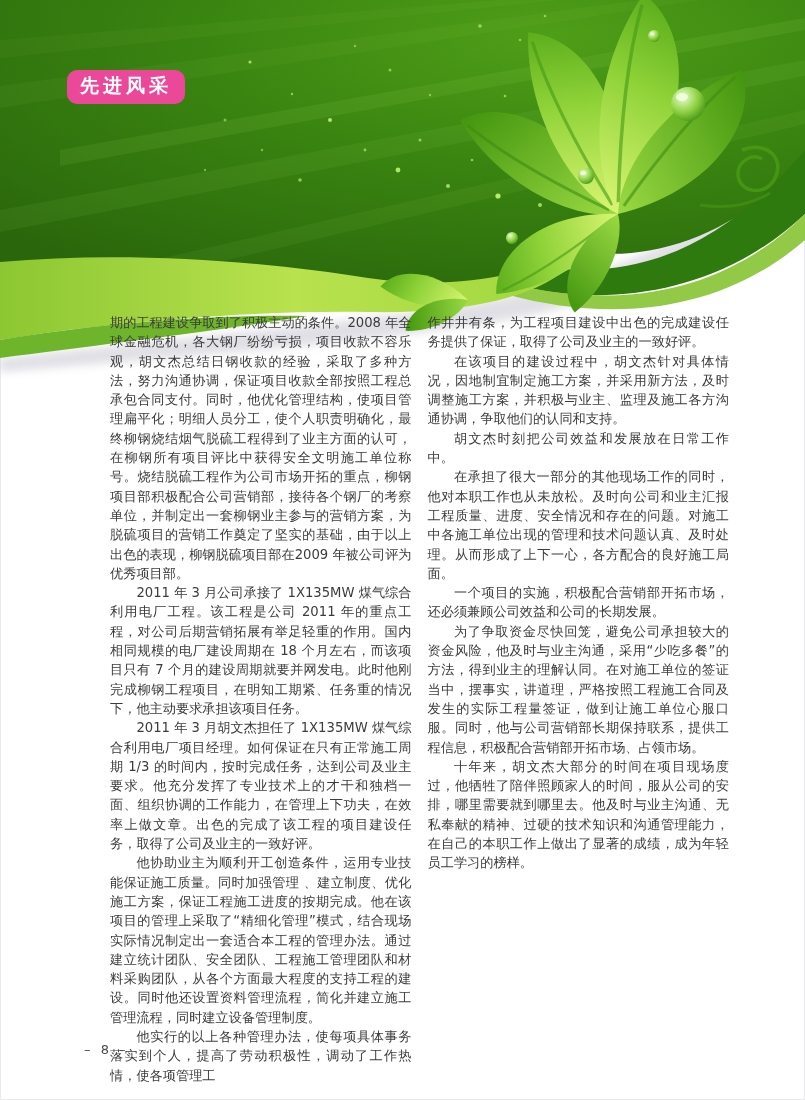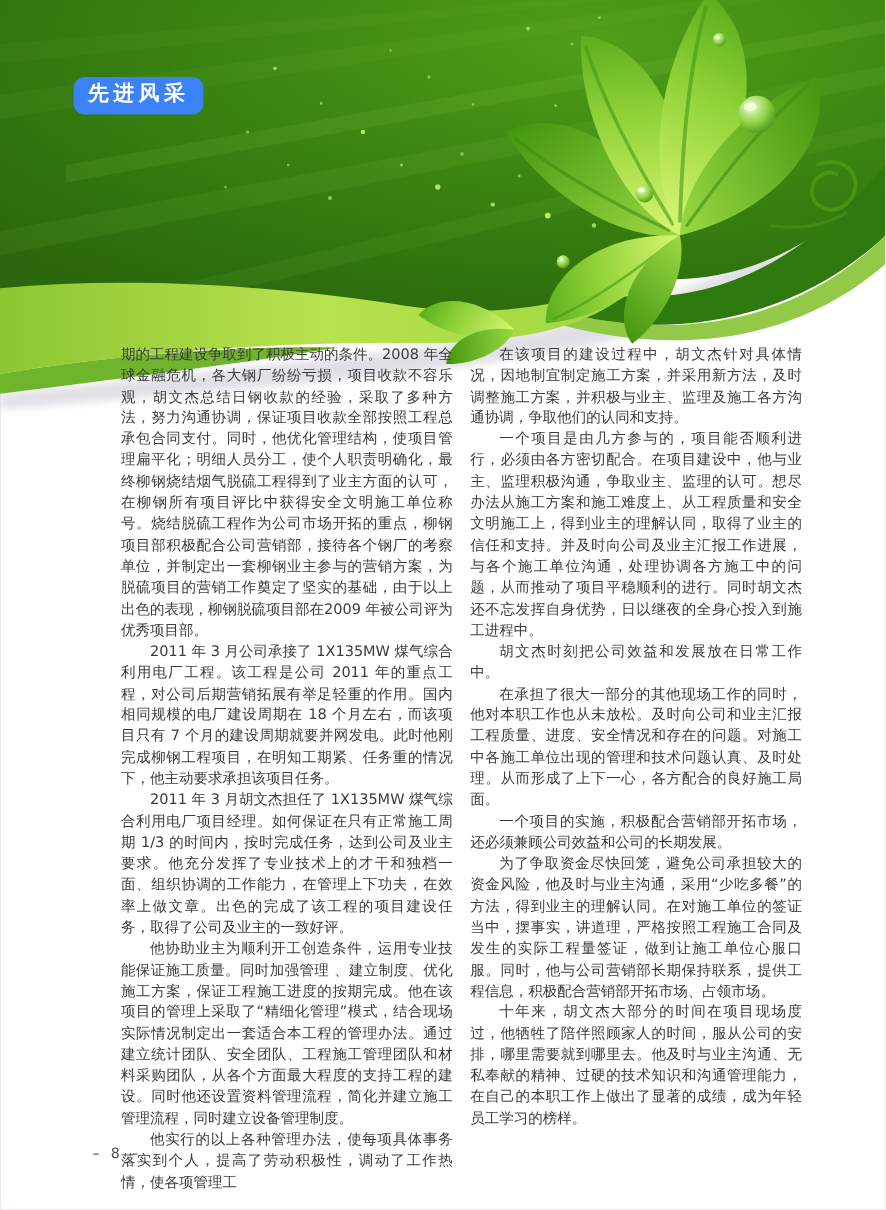--- a/index.html
+++ b/index.html
@@ -10,21 +10,21 @@
   }
   .page{
     position:absolute;inset:0;background:#ffffff;
     box-shadow:inset 0 0 0 1px #e9e9ee;
   }
   .header-art{
     position:absolute;left:0;top:0;width:805px;height:380px;
   }
   .section-badge{
     position:absolute;left:67px;top:70px;
-    background:#3b82f6;color:#ffffff;
+    background:#ec4899;color:#ffffff;
     border-radius:10px;padding:4px 13px 6px 13px;
     font-size:19px;font-weight:bold;letter-spacing:4px;
     line-height:1.25;
   }
   .columns{
     position:absolute;left:110px;top:313px;width:619px;
     display:flex;gap:16px;
   }
   .col{flex:1;}
   .col p{
@@ -187,22 +187,22 @@
 
   <div class="columns">
     <div class="col">
       <p class="continuation">期的工程建设争取到了积极主动的条件。2008 年全球金融危机，各大钢厂纷纷亏损，项目收款不容乐观，胡文杰总结日钢收款的经验，采取了多种方法，努力沟通协调，保证项目收款全部按照工程总承包合同支付。同时，他优化管理结构，使项目管理扁平化；明细人员分工，使个人职责明确化，最终柳钢烧结烟气脱硫工程得到了业主方面的认可，在柳钢所有项目评比中获得安全文明施工单位称号。烧结脱硫工程作为公司市场开拓的重点，柳钢项目部积极配合公司营销部，接待各个钢厂的考察单位，并制定出一套柳钢业主参与的营销方案，为脱硫项目的营销工作奠定了坚实的基础，由于以上出色的表现，柳钢脱硫项目部在2009 年被公司评为优秀项目部。</p>
       <p>2011 年 3 月公司承接了 1X135MW 煤气综合利用电厂工程。该工程是公司 2011 年的重点工程，对公司后期营销拓展有举足轻重的作用。国内相同规模的电厂建设周期在 18 个月左右，而该项目只有 7 个月的建设周期就要并网发电。此时他刚完成柳钢工程项目，在明知工期紧、任务重的情况下，他主动要求承担该项目任务。</p>
       <p>2011 年 3 月胡文杰担任了 1X135MW 煤气综合利用电厂项目经理。如何保证在只有正常施工周期 1/3 的时间内，按时完成任务，达到公司及业主要求。他充分发挥了专业技术上的才干和独档一面、组织协调的工作能力，在管理上下功夫，在效率上做文章。出色的完成了该工程的项目建设任务，取得了公司及业主的一致好评。</p>
       <p>他协助业主为顺利开工创造条件，运用专业技能保证施工质量。同时加强管理 、建立制度、优化施工方案，保证工程施工进度的按期完成。他在该项目的管理上采取了“精细化管理”模式，结合现场实际情况制定出一套适合本工程的管理办法。通过建立统计团队、安全团队、工程施工管理团队和材料采购团队，从各个方面最大程度的支持工程的建设。同时他还设置资料管理流程，简化并建立施工管理流程，同时建立设备管理制度。</p>
       <p>他实行的以上各种管理办法，使每项具体事务落实到个人，提高了劳动积极性，调动了工作热情，使各项管理工</p>
     </div>
     <div class="col">
+      <p class="continuation">作井井有条，为工程项目建设中出色的完成建设任务提供了保证，取得了公司及业主的一致好评。</p>
       <p>在该项目的建设过程中，胡文杰针对具体情况，因地制宜制定施工方案，并采用新方法，及时调整施工方案，并积极与业主、监理及施工各方沟通协调，争取他们的认同和支持。</p>
-      <p>一个项目是由几方参与的，项目能否顺利进行，必须由各方密切配合。在项目建设中，他与业主、监理积极沟通，争取业主、监理的认可。想尽办法从施工方案和施工难度上、从工程质量和安全文明施工上，得到业主的理解认同，取得了业主的信任和支持。并及时向公司及业主汇报工作进展，与各个施工单位沟通，处理协调各方施工中的问题，从而推动了项目平稳顺利的进行。同时胡文杰还不忘发挥自身优势，日以继夜的全身心投入到施工进程中。</p>
       <p>胡文杰时刻把公司效益和发展放在日常工作中。</p>
       <p>在承担了很大一部分的其他现场工作的同时，他对本职工作也从未放松。及时向公司和业主汇报工程质量、进度、安全情况和存在的问题。对施工中各施工单位出现的管理和技术问题认真、及时处理。从而形成了上下一心，各方配合的良好施工局面。</p>
       <p>一个项目的实施，积极配合营销部开拓市场，还必须兼顾公司效益和公司的长期发展。</p>
       <p>为了争取资金尽快回笼，避免公司承担较大的资金风险，他及时与业主沟通，采用“少吃多餐”的方法，得到业主的理解认同。在对施工单位的签证当中，摆事实，讲道理，严格按照工程施工合同及发生的实际工程量签证，做到让施工单位心服口服。同时，他与公司营销部长期保持联系，提供工程信息，积极配合营销部开拓市场、占领市场。</p>
       <p>十年来，胡文杰大部分的时间在项目现场度过，他牺牲了陪伴照顾家人的时间，服从公司的安排，哪里需要就到哪里去。他及时与业主沟通、无私奉献的精神、过硬的技术知识和沟通管理能力，在自己的本职工作上做出了显著的成绩，成为年轻员工学习的榜样。</p>
     </div>
   </div>
 
   <div class="page-number">– 8 –</div>
 </div>

